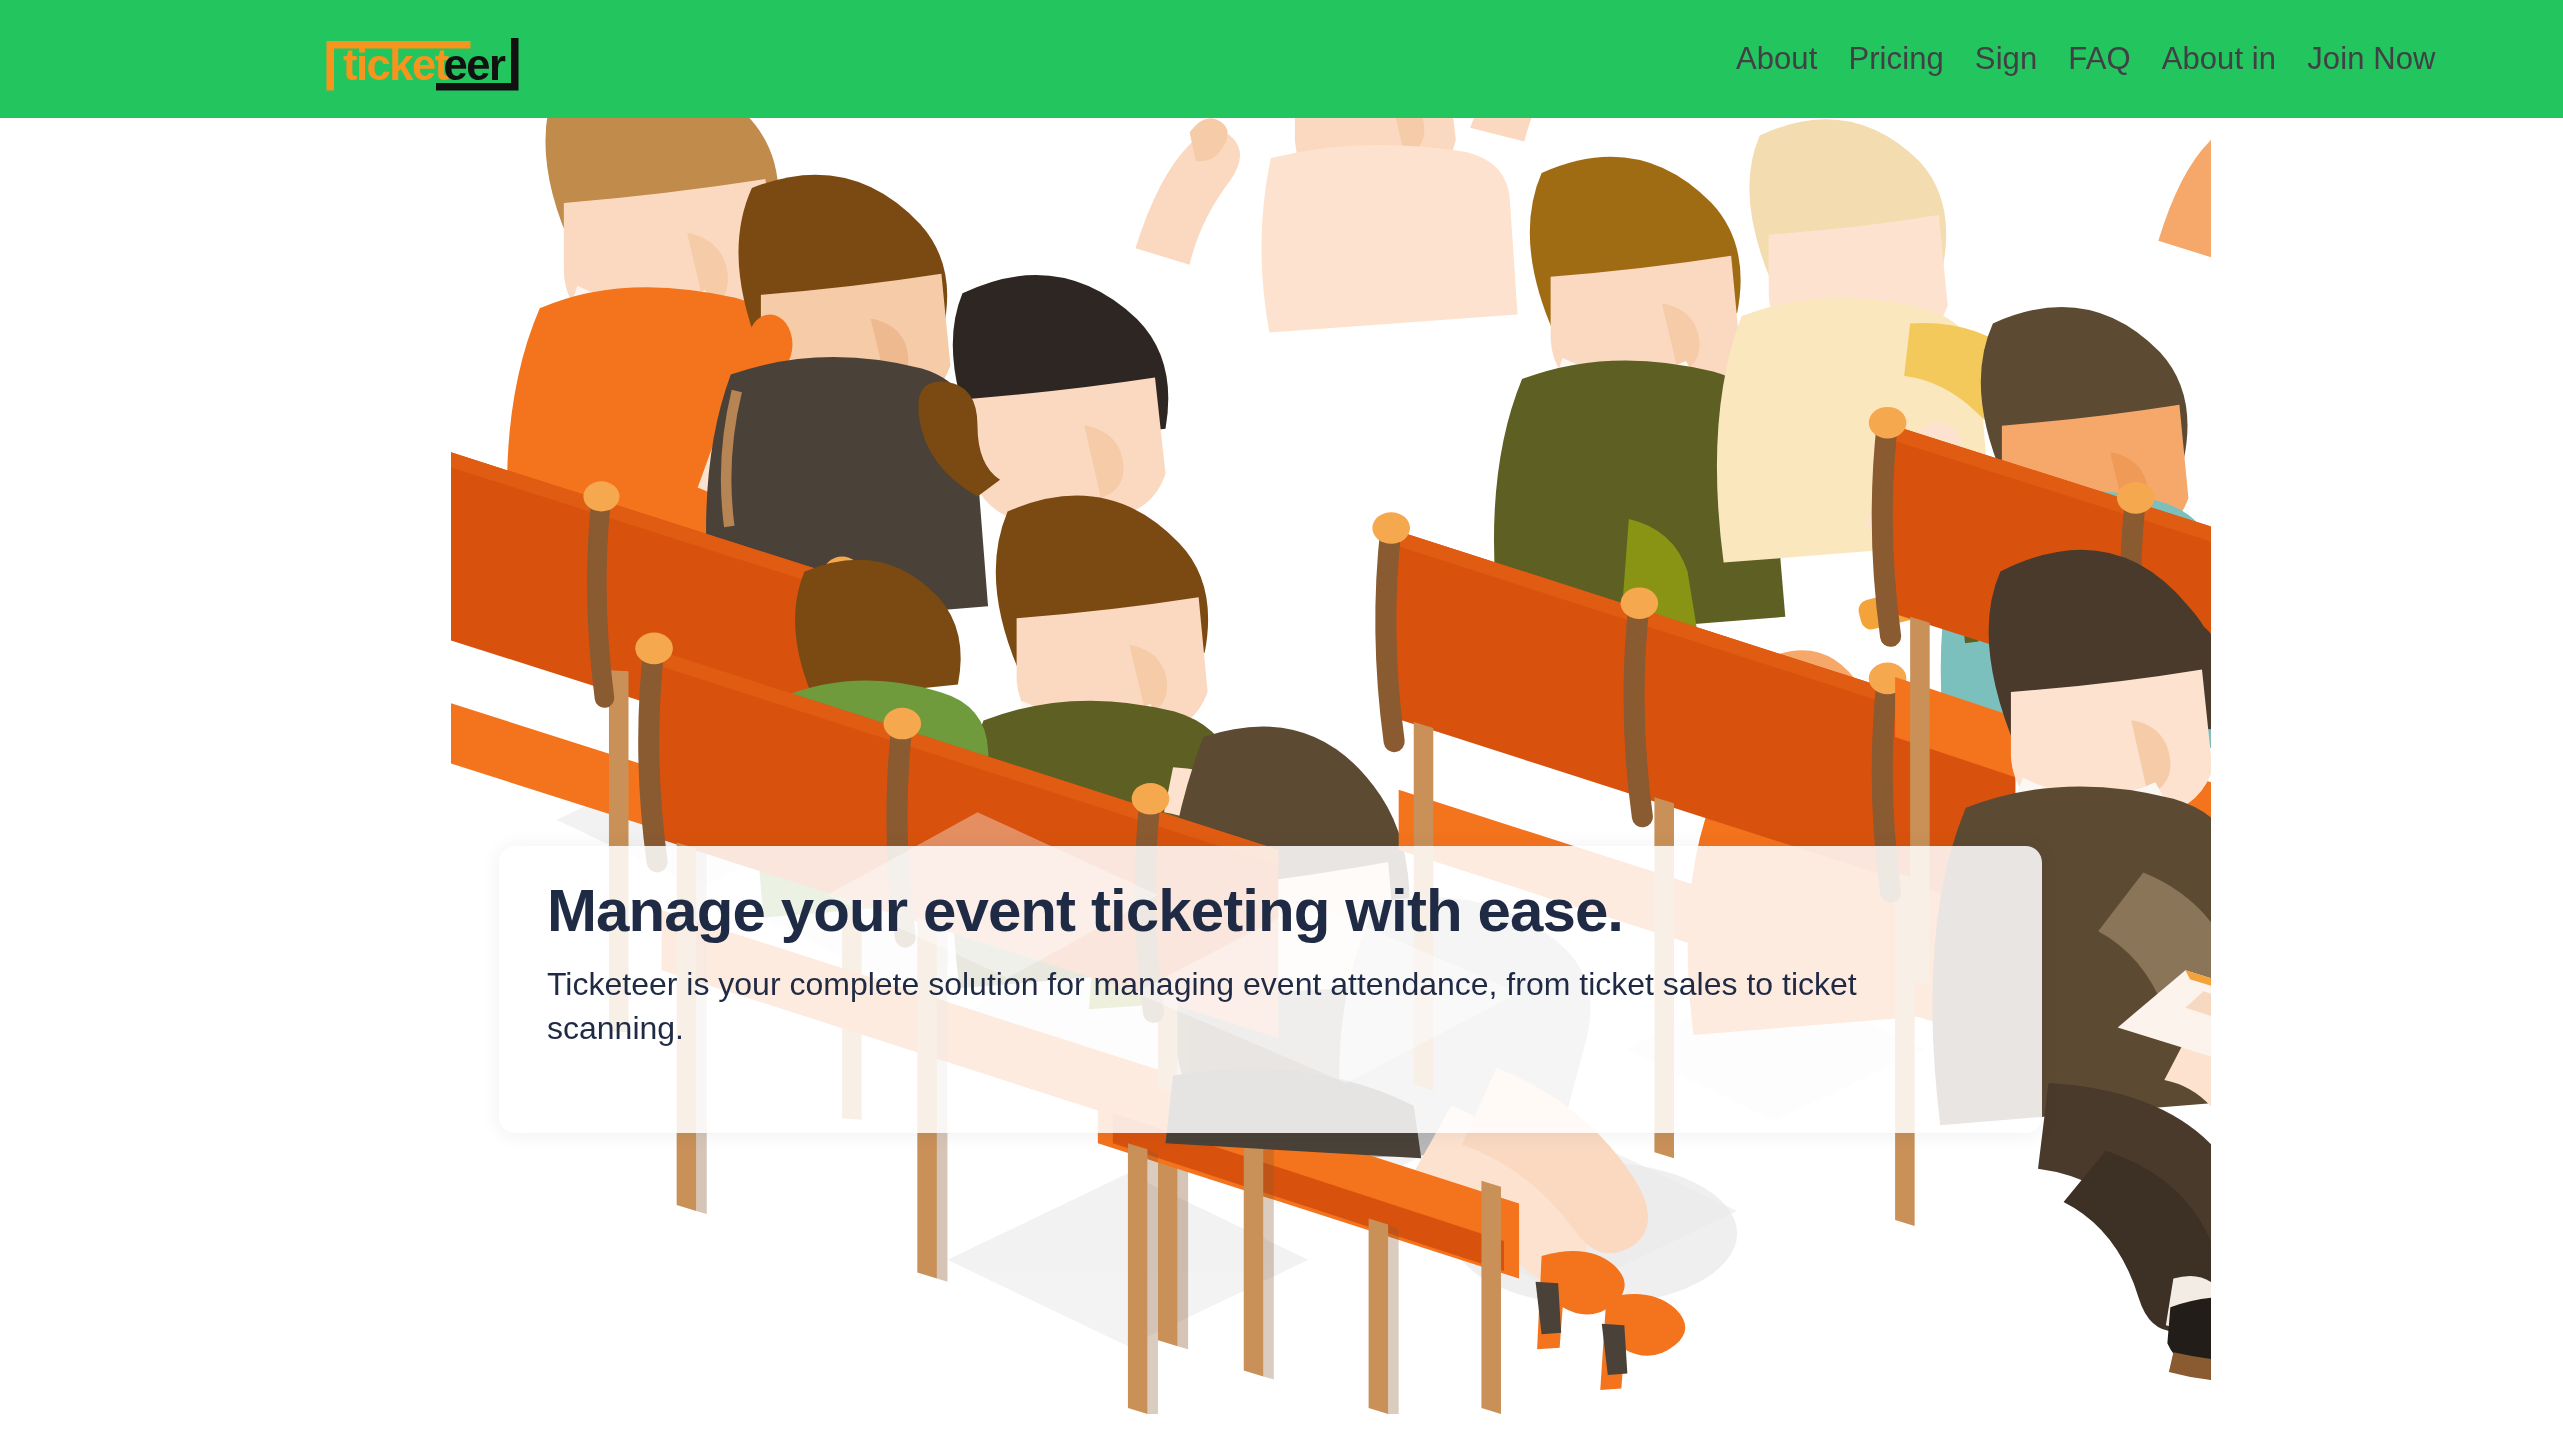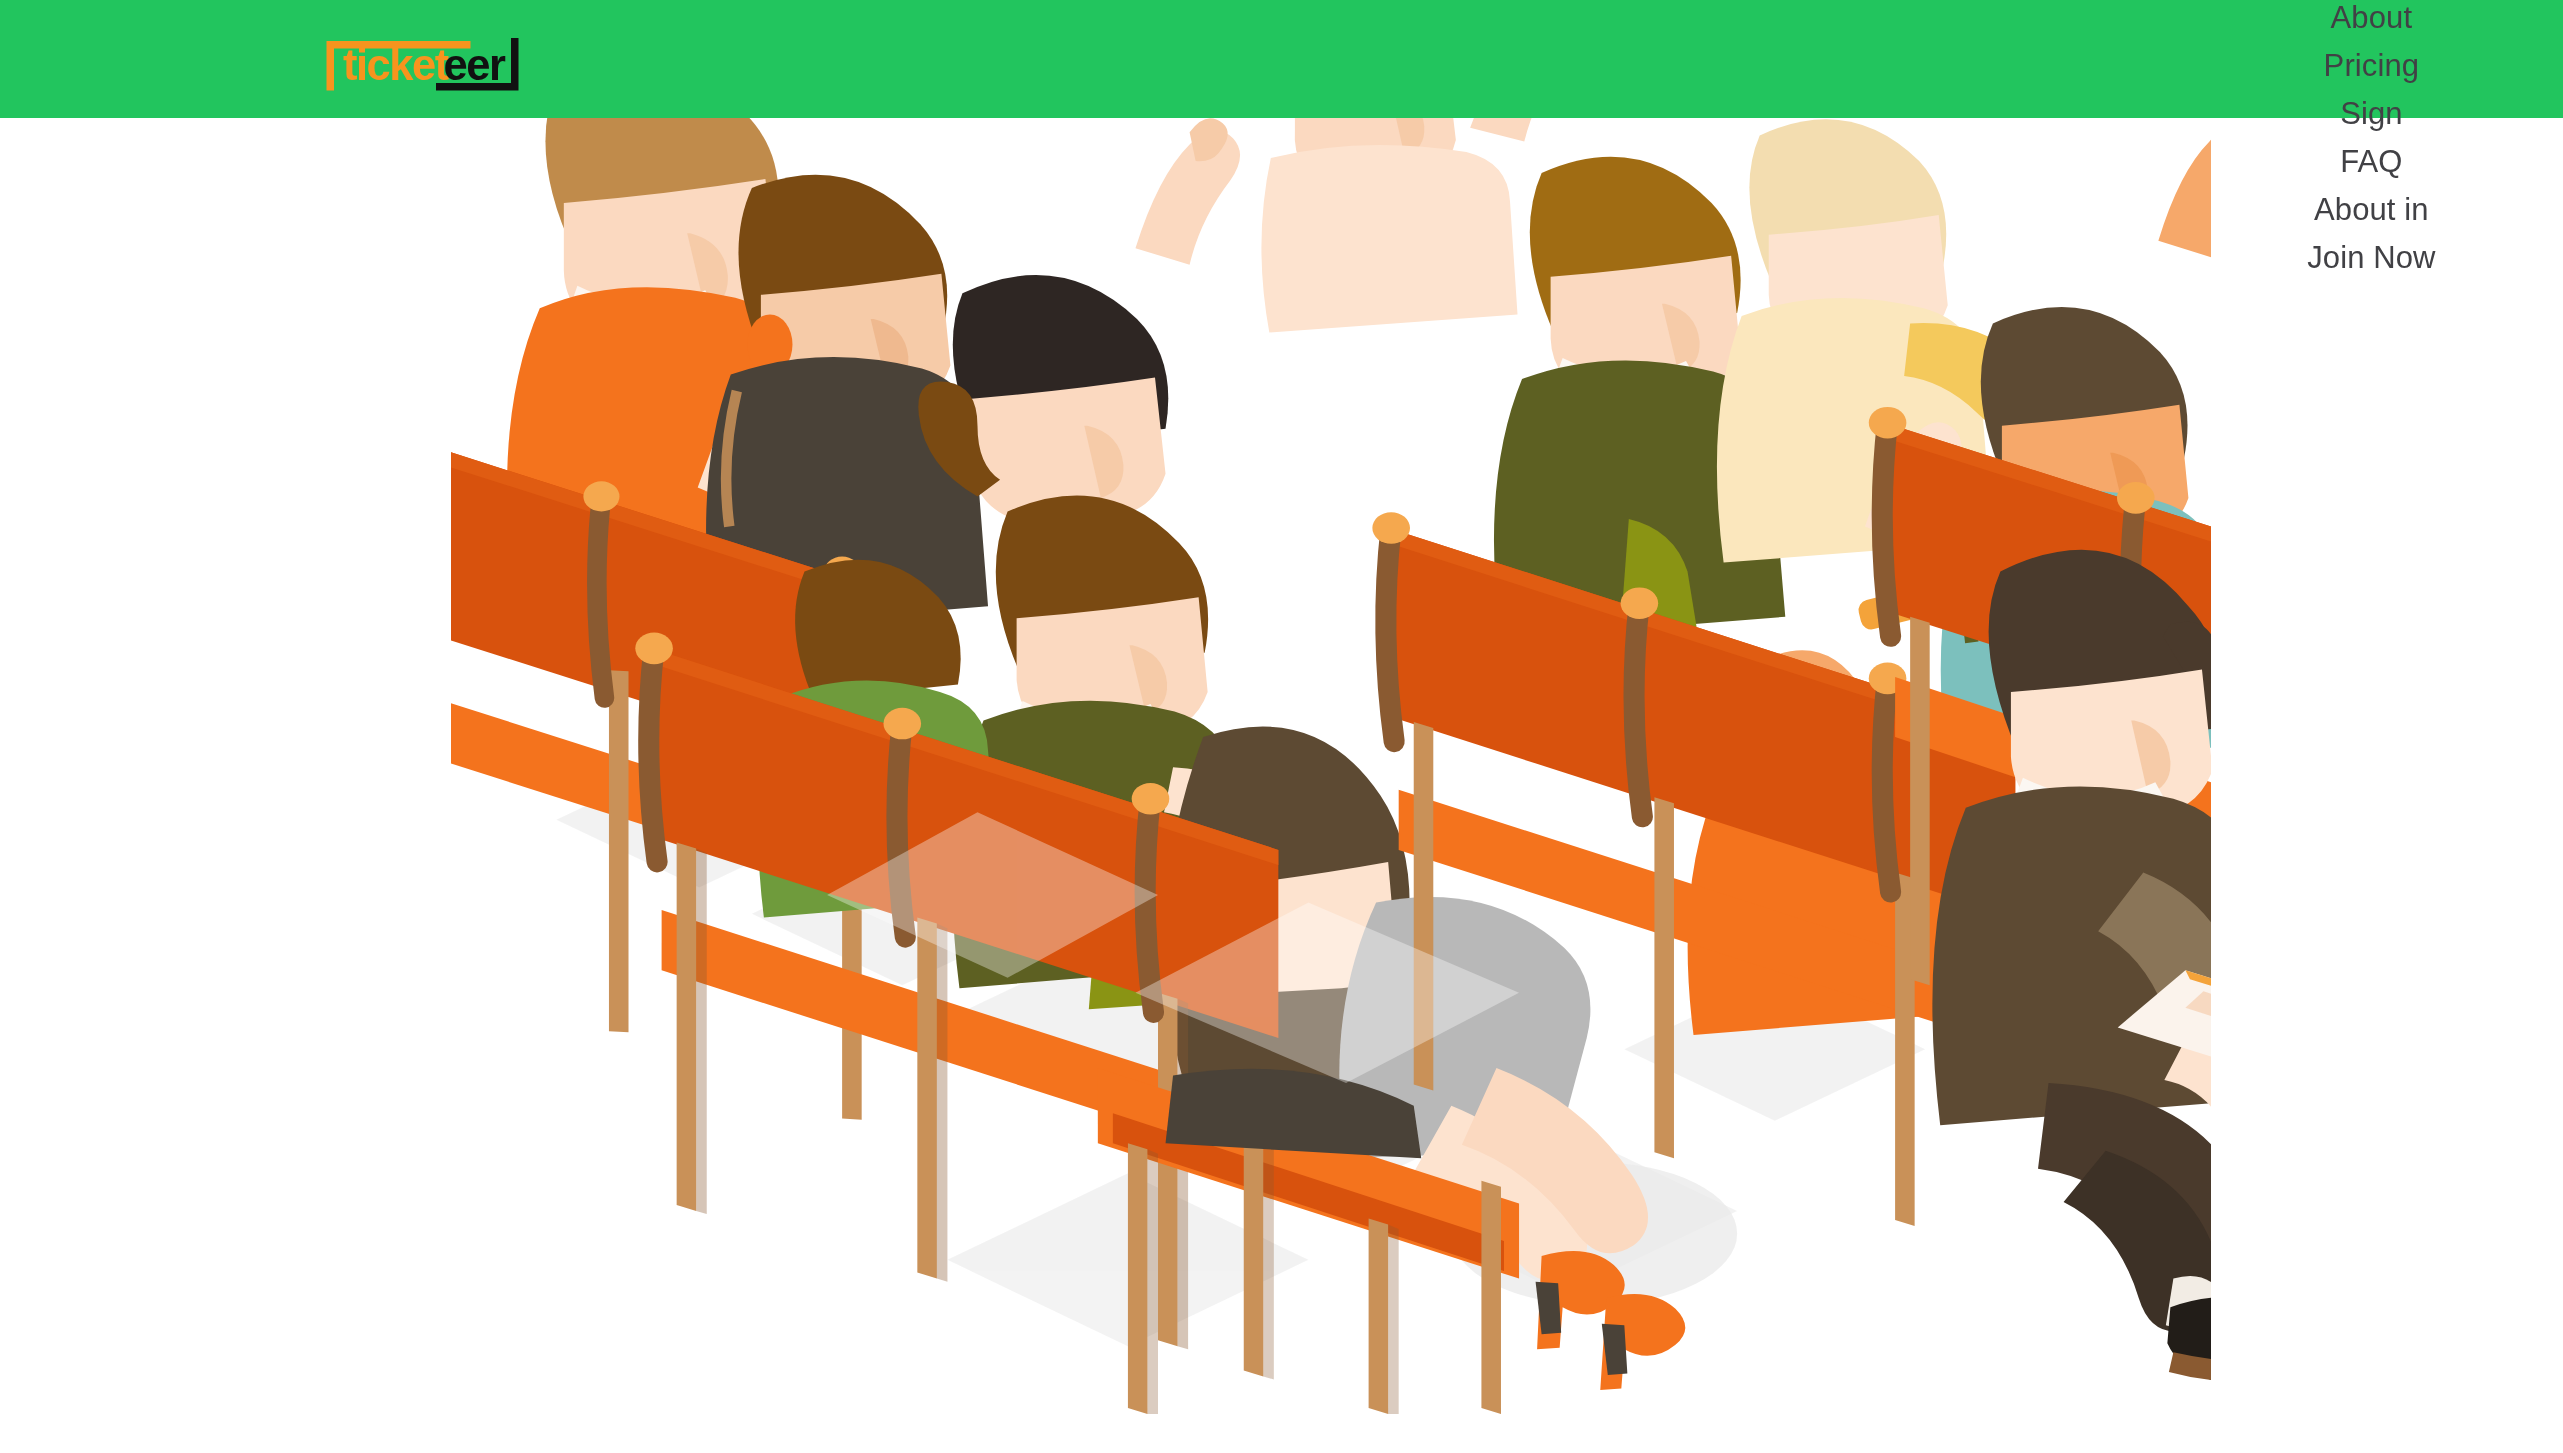--- a/index.html
+++ b/index.html
@@ -23,21 +23,21 @@
   }
   .brand{
     position:absolute; left:323px; top:19.6px;
     width:196px; height:75px;
   }
   .brand svg{ display:block; width:100%; height:100%; }
 
   .nav{
     position:absolute; right:114px; top:0;
     height:118px;
-    display:flex; align-items:center; gap:12px;flex-direction:column;
+    display:flex; align-items:center; gap:4px;
   }
   .nav a{
     display:block;
     color:#414145;
     font-size:31px;
     letter-spacing:0.1px;
     text-decoration:none;
     padding:0 13.5px;
     white-space:nowrap;
   }
@@ -360,20 +360,24 @@
         <path d="M 960 1430 q 180 -30 320 40 l 10 70 l -340 -20 z" fill="#4a4238"></path>
       </g>
 
       <g opacity="0.35" fill="#ffffff">
         <polygon points="1140,1200 1420,1320 1190,1440 910,1320"></polygon>
         <polygon points="700,1080 940,1190 740,1300 500,1190"></polygon>
       </g>
     </svg>
   </div>
 
+  <div class="hero-card">
+    <h1 class="hero-title">Manage your event ticketing with ease.</h1>
+    <p class="hero-sub">Ticketeer is your complete solution for managing event attendance, from ticket sales to ticket scanning.</p>
+  </div>
 </div>
 
 <header class="site-header">
   <div class="header-inner">
 
     <a class="brand" href="#" title="ticketeer">
       <svg viewBox="0 0 260 100" xmlns="http://www.w3.org/2000/svg">
 
         <path d="M 4 28 L 4 94 L 14 94 L 14 38 L 196 38 L 196 28 Z" fill="#F7941E"></path>
 

